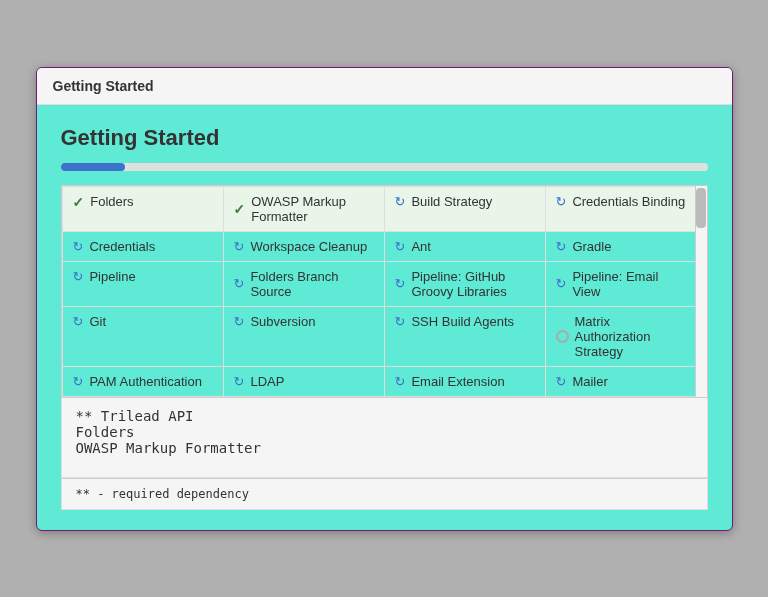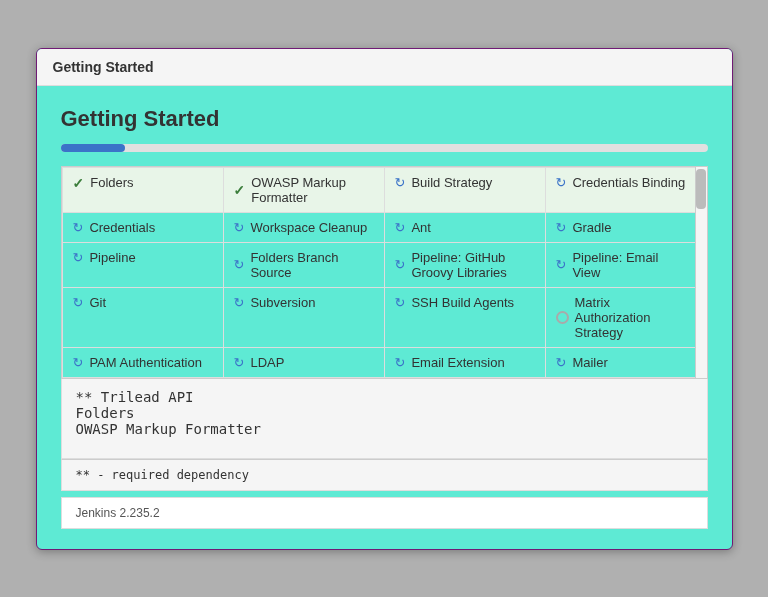--- a/index.html
+++ b/index.html
@@ -323,15 +323,14 @@
       </div>
     </div>
 
     <div class="info-box" id="info-box">
         <div>** Trilead API</div>
         <div>Folders</div>
         <div>OWASP Markup Formatter</div>
       </div>
 
     <div class="footer-note">** - required dependency</div>
-    <div class="jenkins-version">Jenkins 2.235.2</div>
   </div>
 </div>
 
 </body></html>

